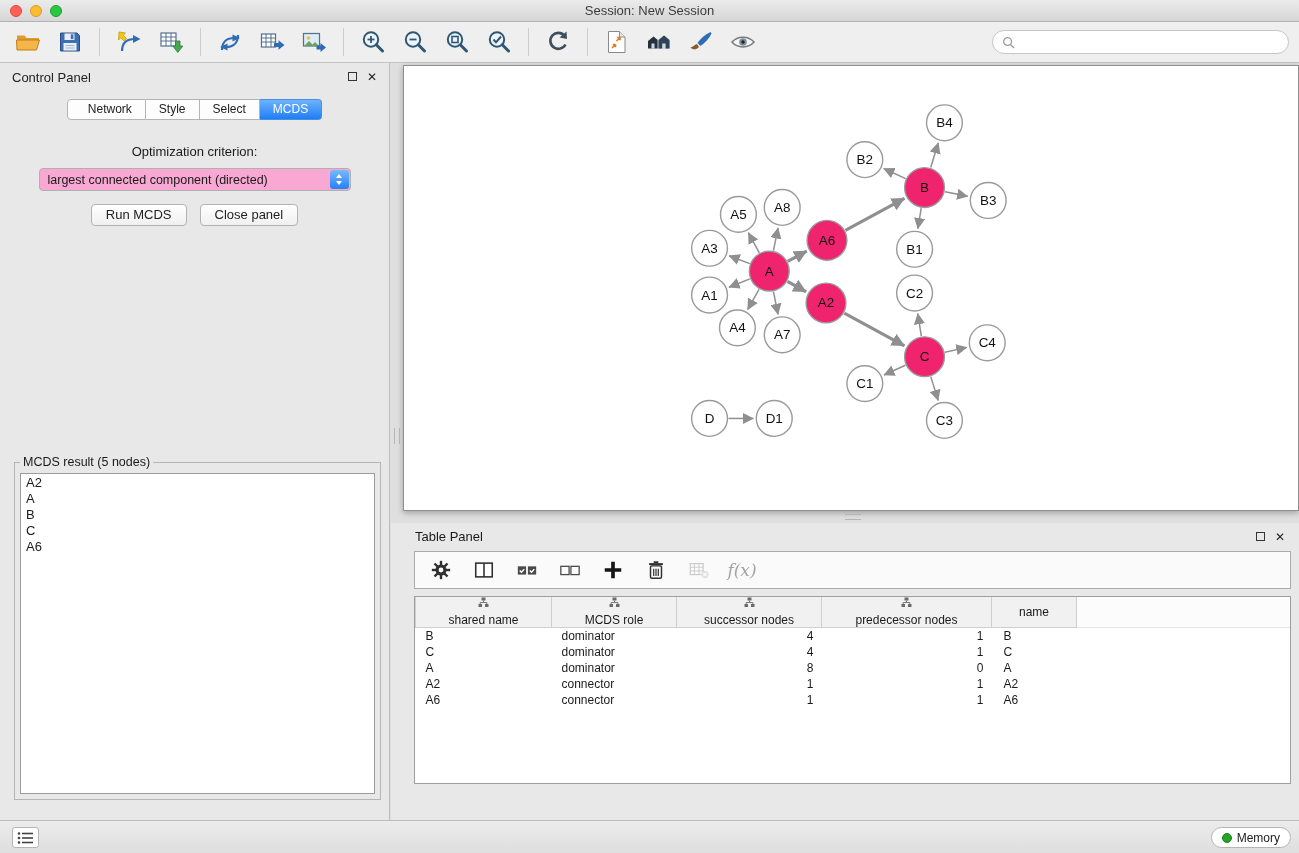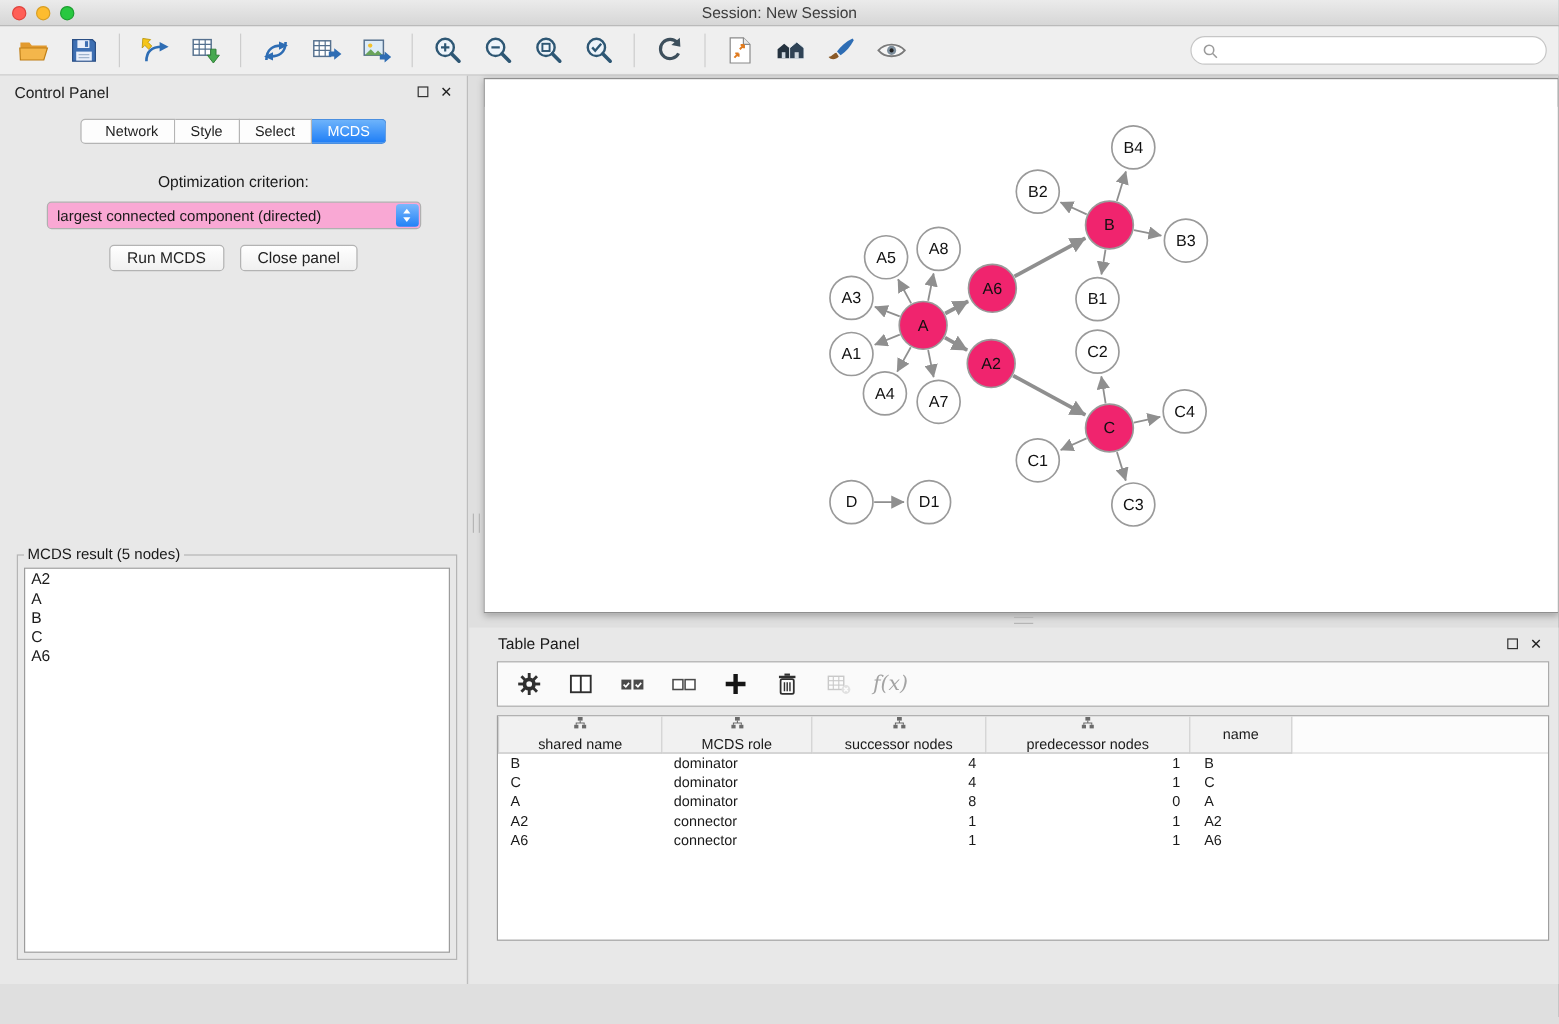--- a/index.html
+++ b/index.html
@@ -554,14 +554,30 @@
               <td class="cell-num">1</td>
               <td class="cell-num">1</td>
               <td class="cell-name">A6</td>
               <td></td>
             </tr>
           </tbody>
       </table>
     </div>
   </div>
 
+  <div class="statusbar">
+    <div class="list-btn">
+      <svg viewBox="0 0 18 14" width="18" height="14">
+        <circle cx="2" cy="2.5" r="1.3" fill="#444"></circle>
+          <line x1="5" y1="2.5" x2="16" y2="2.5" stroke="#444" stroke-width="1.6"></line>
+        <circle cx="2" cy="7" r="1.3" fill="#444"></circle>
+          <line x1="5" y1="7" x2="16" y2="7" stroke="#444" stroke-width="1.6"></line>
+        <circle cx="2" cy="11.5" r="1.3" fill="#444"></circle>
+          <line x1="5" y1="11.5" x2="16" y2="11.5" stroke="#444" stroke-width="1.6"></line>
+      </svg>
+    </div>
+    <div class="memory-btn">
+      <span class="mem-dot"></span>
+      <span>Memory</span>
+    </div>
+  </div>
 
 </div>
 
 </body></html>

